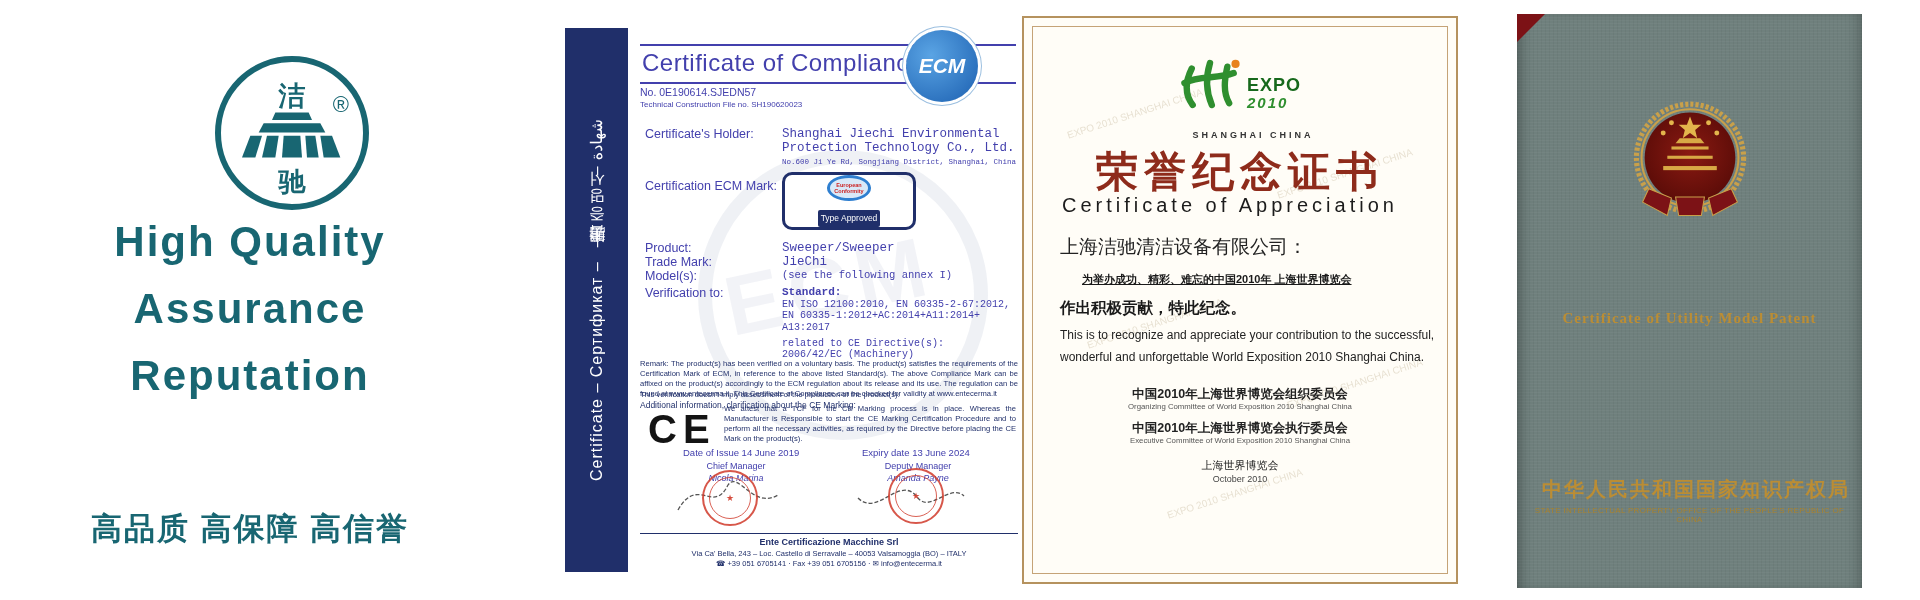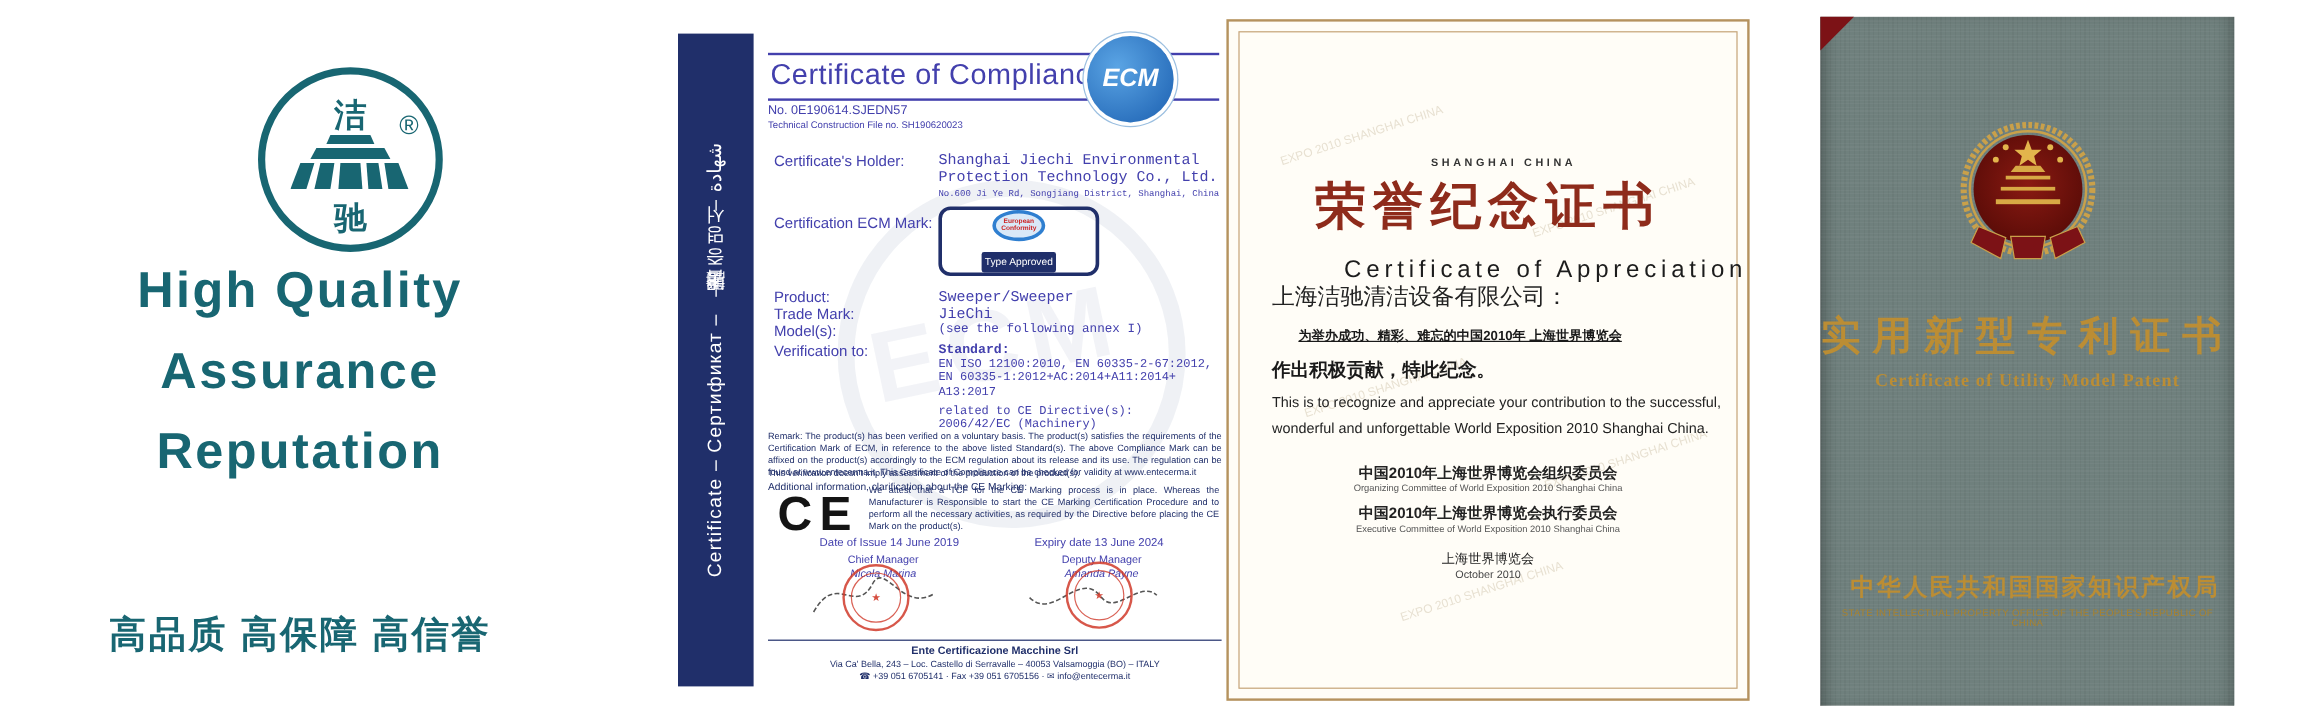--- a/index.html
+++ b/index.html
@@ -75,22 +75,22 @@
         border:2px solid var(--expo-tan);box-sizing:border-box;}
   .expo-frame{position:absolute;inset:8px;border:1px solid #c5a377;pointer-events:none;}
   .expo-wm{position:absolute;font-size:10px;color:rgba(170,150,110,.28);transform:rotate(-18deg);white-space:nowrap;}
   .expo-logo{position:absolute;left:0;right:0;top:38px;display:flex;justify-content:center;align-items:flex-end;gap:6px;}
   .expo-word{color:#17691c;font-weight:bold;font-size:18px;letter-spacing:1px;line-height:1;}
   .expo-year{color:var(--expo-green);font-weight:bold;font-style:italic;font-size:15px;letter-spacing:2px;line-height:1.2;}
   .expo-place{position:absolute;left:0;right:0;top:112px;text-align:center;font-size:9px;font-weight:bold;
               letter-spacing:3px;color:#333;padding-left:26px;}
   .expo-title-cn{position:absolute;left:0;right:0;top:126px;text-align:center;font-size:42px;font-weight:bold;
                  letter-spacing:6px;color:var(--expo-red);}
-  .expo-title-en{position:absolute;left:0;right:0;top:196px;text-align:right;font-size:20px;letter-spacing:4px;
-                 color:#1c1c1c;}
+  .expo-title-en{position:absolute;left:0;right:0;top:176px;text-align:left;font-size:20px;letter-spacing:4px;
+                 color:#1c1c1c;padding-left:38px;}
   .expo-addr{position:absolute;left:36px;top:216px;font-size:19px;color:#222;font-family:"Liberation Serif",serif;}
   .expo-b1{position:absolute;left:36px;top:254px;width:366px;font-size:11px;font-weight:bold;color:#1a1a1a;text-indent:2em;text-decoration:underline;}
   .expo-b2{position:absolute;left:36px;top:280px;width:366px;font-size:15.5px;font-weight:bold;color:#1a1a1a;}
   .expo-e1{position:absolute;left:36px;top:310px;width:380px;font-size:12px;color:#222;}
   .expo-e2{position:absolute;left:36px;top:332px;width:380px;font-size:12px;color:#222;}
   .expo-c{position:absolute;left:0;right:0;text-align:center;color:#222;}
   .oc1{top:368px;font-size:12.5px;font-weight:bold;}
   .oc2{top:384px;font-size:7.8px;color:#555;}
   .oc3{top:402px;font-size:12.5px;font-weight:bold;}
   .oc4{top:418px;font-size:7.8px;color:#555;}
@@ -220,20 +220,35 @@
   </section>
 
   <section class="expo">
     <div class="expo-frame"></div>
     <div class="expo-wm" style="left:40px;top:90px">EXPO 2010 SHANGHAI CHINA</div>
     <div class="expo-wm" style="left:250px;top:150px">EXPO 2010 SHANGHAI CHINA</div>
     <div class="expo-wm" style="left:60px;top:300px">EXPO 2010 SHANGHAI CHINA</div>
     <div class="expo-wm" style="left:260px;top:360px">EXPO 2010 SHANGHAI CHINA</div>
     <div class="expo-wm" style="left:140px;top:470px">EXPO 2010 SHANGHAI CHINA</div>
 
+    <div class="expo-logo">
+      <svg width="62" height="56" viewBox="0 0 68 58">
+        <g stroke="#2f8f2f" stroke-width="7" stroke-linecap="round" fill="none">
+          <path d="M14,12 C7,26 6,40 15,52"></path>
+          <path d="M34,6 C29,22 30,38 36,52"></path>
+          <path d="M53,10 C50,24 48,38 55,50"></path>
+          <path d="M6,28 C22,19 42,24 60,17"></path>
+        </g>
+        <circle cx="62" cy="7" r="4.5" fill="#e8821e"></circle>
+      </svg>
+      <div>
+        <div class="expo-word">EXPO</div>
+        <div class="expo-year">2010</div>
+      </div>
+    </div>
     <div class="expo-place">SHANGHAI CHINA</div>
 
     <div class="expo-title-cn">荣誉纪念证书</div>
     <div class="expo-title-en">Certificate of Appreciation</div>
     <div class="expo-addr">上海洁驰清洁设备有限公司：</div>
     <div class="expo-b1">为举办成功、精彩、难忘的中国2010年 上海世界博览会</div>
     <div class="expo-b2">作出积极贡献，特此纪念。</div>
     <div class="expo-e1">This is to recognize and appreciate your contribution to the successful,</div>
     <div class="expo-e2">wonderful and unforgettable World Exposition 2010 Shanghai China.</div>
     <div class="expo-c oc1">中国2010年上海世界博览会组织委员会</div>
@@ -268,19 +283,18 @@
         <rect x="42" y="47" width="36" height="3"></rect>
         <rect x="38" y="56" width="44" height="3"></rect>
         <rect x="34" y="66" width="52" height="4"></rect>
       </g>
       <g fill="#7c1216" stroke="#c9a04a" stroke-width="1">
         <polygon points="20,88 42,97 38,114 14,101"></polygon>
         <polygon points="100,88 78,97 82,114 106,101"></polygon>
         <polygon points="46,96 74,96 71,114 49,114"></polygon>
       </g>
     </svg>
-    <div class="patent-title-cn">实用新型专利证书</div>
     <div class="patent-title-en">Certificate of Utility Model Patent</div>
     <div class="patent-office-cn">中华人民共和国国家知识产权局</div>
     <div class="patent-office-en">STATE INTELLECTUAL PROPERTY OFFICE OF THE PEOPLE'S REPUBLIC OF CHINA</div>
   </section>
 
 </div>
 
 </body></html>

